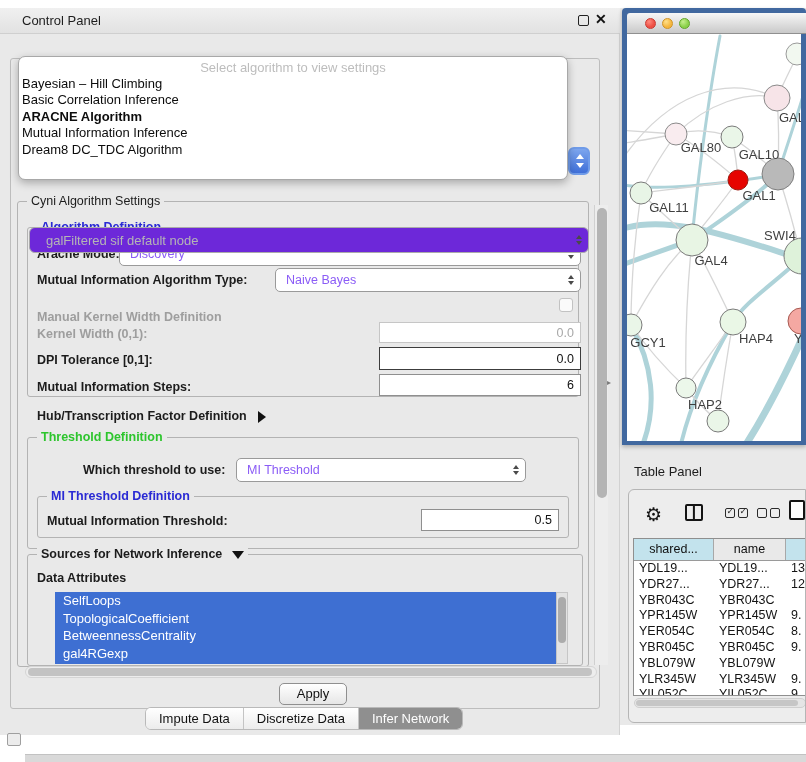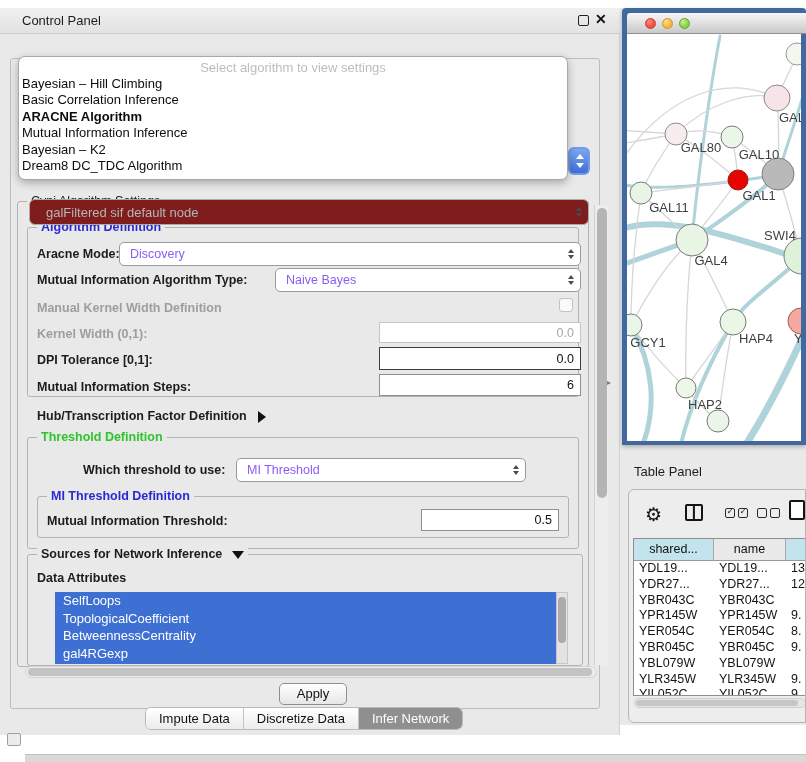--- a/index.html
+++ b/index.html
@@ -24,21 +24,21 @@
   .net-icon { position:relative; width:12px; height:12px; display:inline-block; }
   .net-icon i { position:absolute; width:4px; height:4px; border-radius:50%; background:#3aa53a; border:0.5px solid #2a7d2a; }
   .net-icon i:nth-child(1){ left:1px; top:7px; }
   .net-icon i:nth-child(2){ left:6px; top:0; }
   .net-icon i:nth-child(3){ left:7px; top:7px; background:#57c157; }
 
   
   .main-box { left:10px; top:50px; width:590px; height:651px; background:#e9e9e9; border:1px solid #bdbdbd; border-radius:3px; }
 
   
-  .ghost-combo { left:18px; top:140px; width:560px; height:26px; background:#7f1d1d; border:1px solid #ababab; border-radius:6px; z-index:5; }
+  .ghost-combo { left:18px; top:168px; width:560px; height:26px; background:#6d28d9; border:1px solid #ababab; border-radius:6px; z-index:5; }
   .ghost-combo .txt { position:absolute; left:16px; top:5px; font-size:13px; color:#b5b5b5; }
   .focus-spin { left:557px; top:88px; width:22px; height:28px; background:linear-gradient(#7da6ee,#3f6fd8); border:2px solid #6f9be8; border-radius:6px; z-index:6; }
   .focus-spin i { position:absolute; left:6px; width:0; height:0; border-left:4px solid transparent; border-right:4px solid transparent; }
   .focus-spin .u { top:5px; border-bottom:5px solid #fff; }
   .focus-spin .d { bottom:5px; border-top:5px solid #fff; }
 
   
   .popup { left:18px; top:48px; width:550px; height:124px; background:#fff; border:1px solid #a8a8a8; border-radius:7px; box-shadow:0 3px 8px rgba(0,0,0,0.28); z-index:30; overflow:hidden; }
   .popup-header { text-align:center; font-size:13px; color:#bdbdbd; padding:3px 0 1px 0; }
   .menu-item { font-size:13px; color:#0c0c0c; line-height:16.4px; padding-left:3px; white-space:nowrap; }
@@ -171,21 +171,21 @@
           </span>
       </div>
       <div class="lbl" style="left:26px; top:214px;">Mutual Information Algorithm Type:</div>
       <div class="combo" style="left:264px; top:209px; width:306px;">
         <span class="val">Naive Bayes</span>
         <span class="spin">
             <i class="u"></i>
             <i class="d"></i>
           </span>
       </div>
-      <div class="lbl dis" style="left:26px; top:242px;">Manual Kernel Width Definition</div>
+      <div class="lbl dis" style="left:26px; top:251px;">Manual Kernel Width Definition</div>
       <div class="chk" style="left:548px; top:239px;"></div>
       <div class="lbl dis" style="left:26px; top:268px;">Kernel Width (0,1):</div>
       <div class="field dis" style="left:368px; top:263px; width:202px;">
         <span class="fv">0.0</span>
       </div>
       <div class="lbl" style="left:26px; top:294px;">DPI Tolerance [0,1]:</div>
       <div class="field strong" style="left:368px; top:288px; width:202px; height:23px;">
         <span class="fv" style="top:4px;">0.0</span>
       </div>
       <div class="lbl" style="left:26px; top:321px;">Mutual Information Steps:</div>
@@ -244,21 +244,20 @@
       <div class="abs apply-btn" style="top:624px;">Apply</div>
     </div>
 
     <div class="abs popup">
       <div class="popup-header">Select algorithm to view settings</div>
       <div>
           <div class="menu-item">Bayesian – Hill Climbing</div>
           <div class="menu-item">Basic Correlation Inference</div>
           <div class="menu-item bold">ARACNE Algorithm</div>
           <div class="menu-item">Mutual Information Inference</div>
-          <div class="menu-item">Bayesian – K2</div>
           <div class="menu-item">Dream8 DC_TDC Algorithm</div>
         </div>
     </div>
 
     <div class="segbar bottom-tabs">
         <div class="seg">
           <span>Impute Data</span>
         </div>
         <div class="seg">
           <span>Discretize Data</span>

